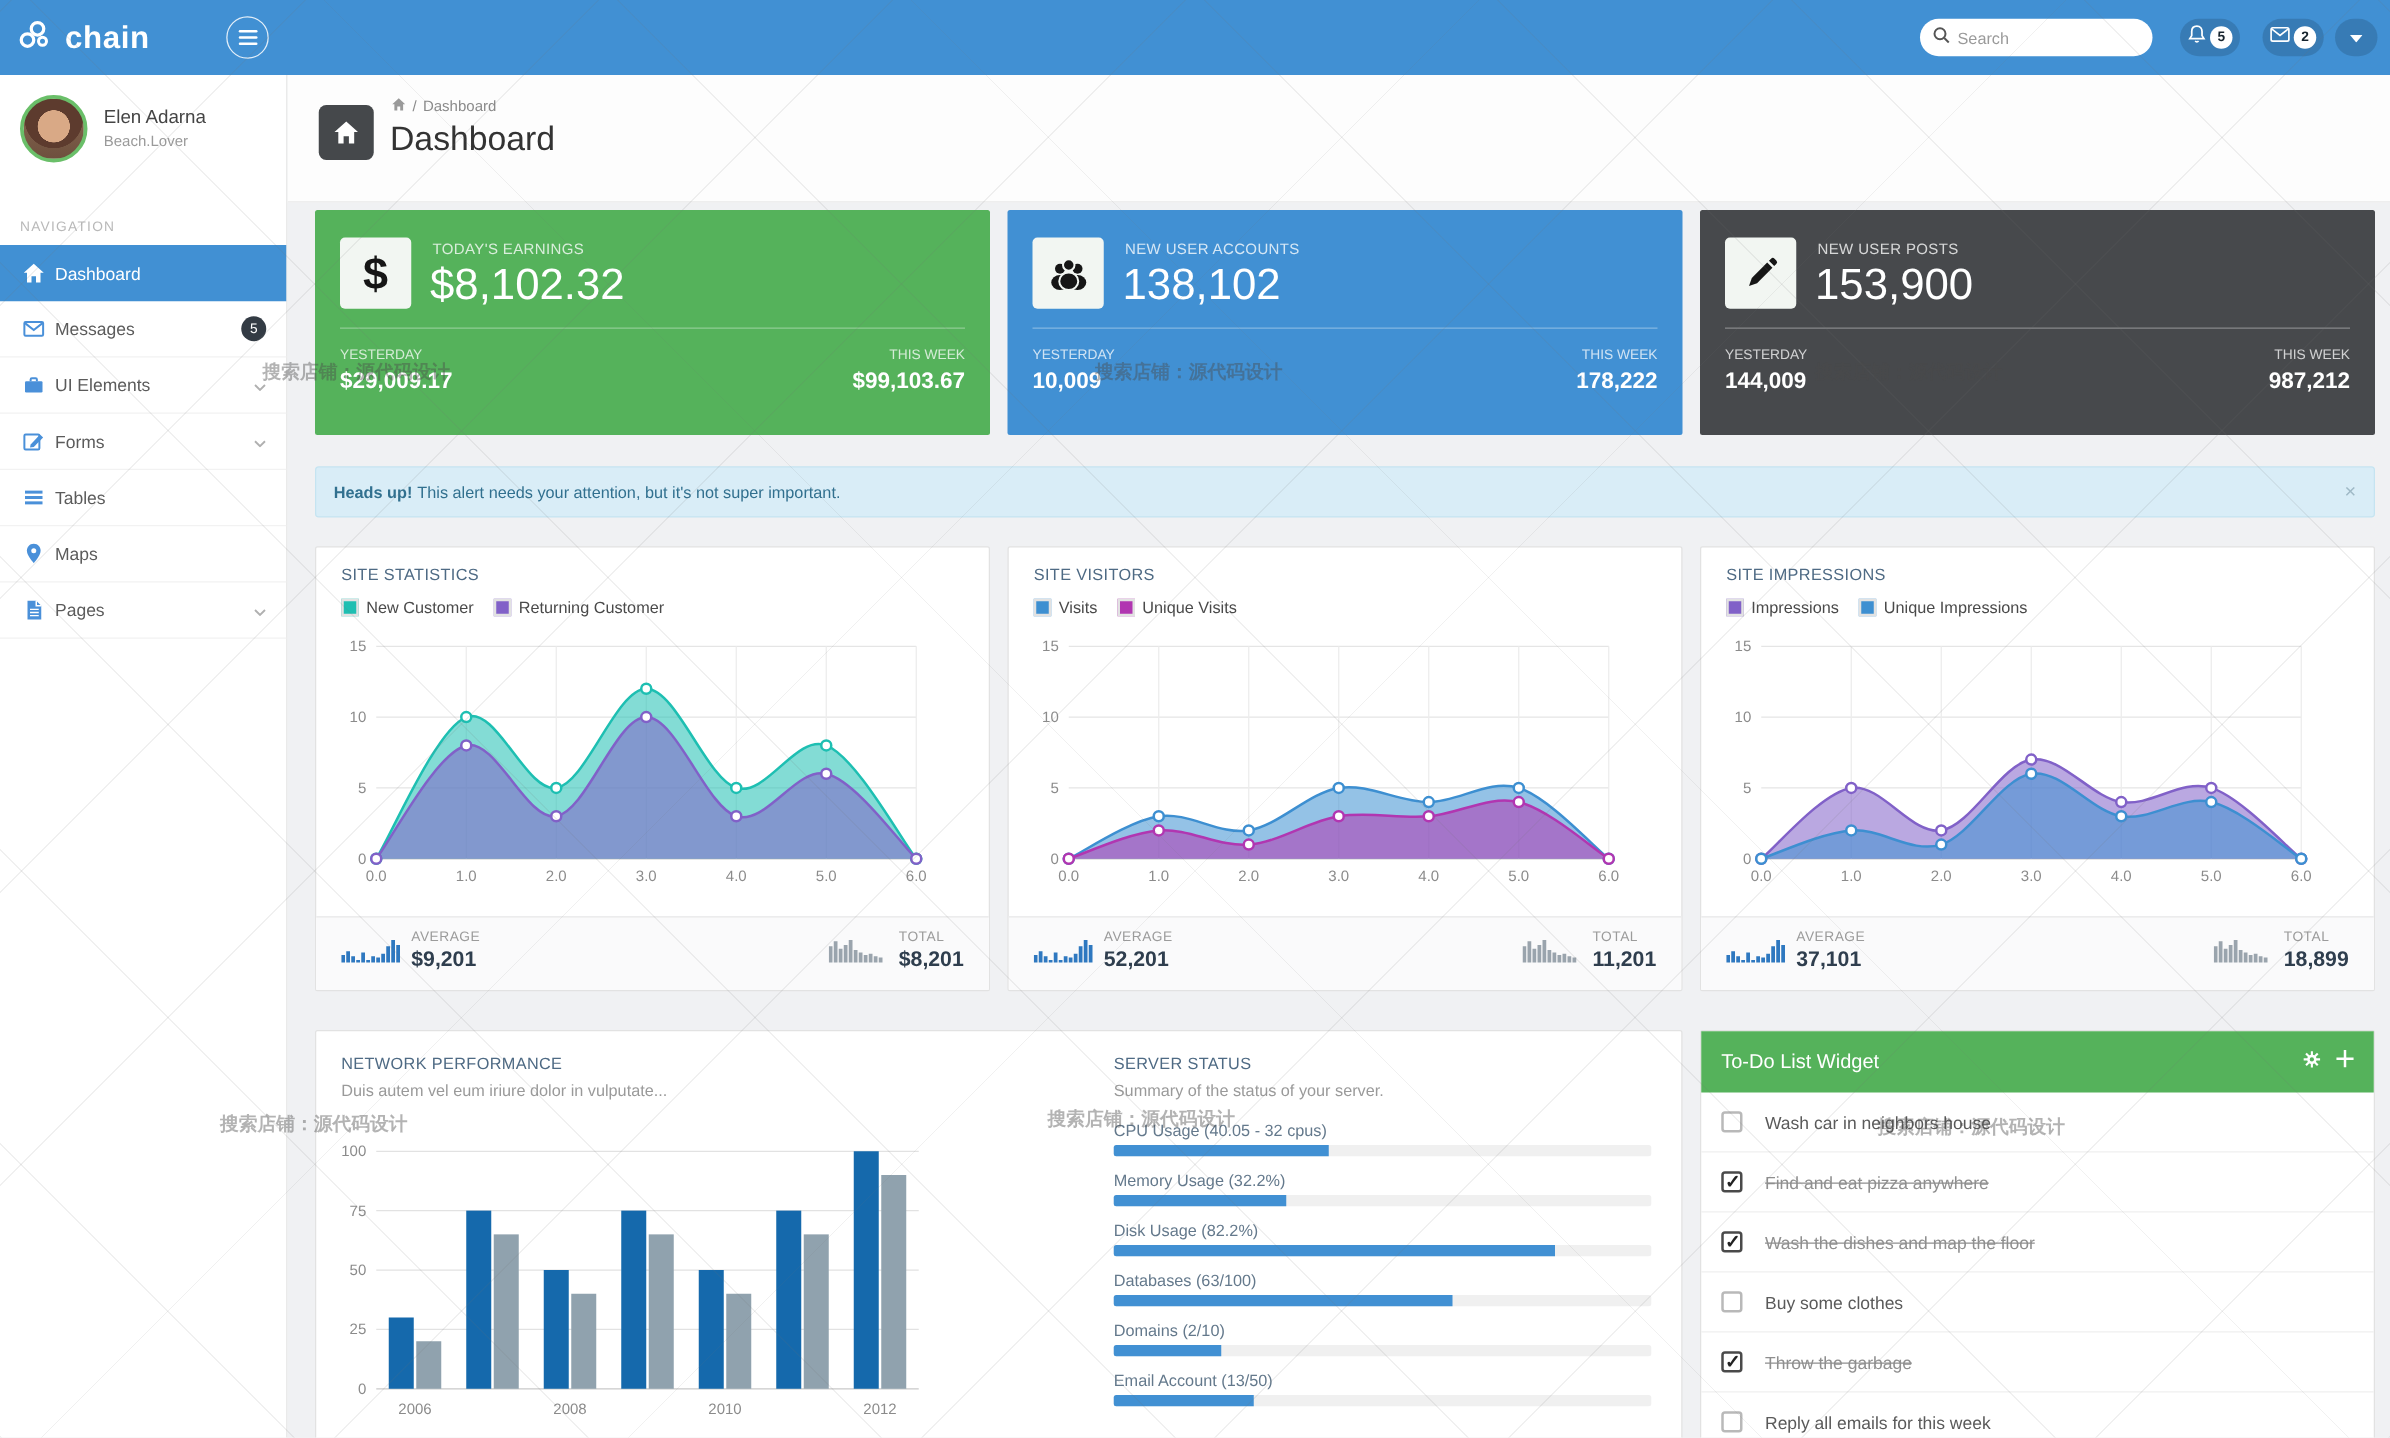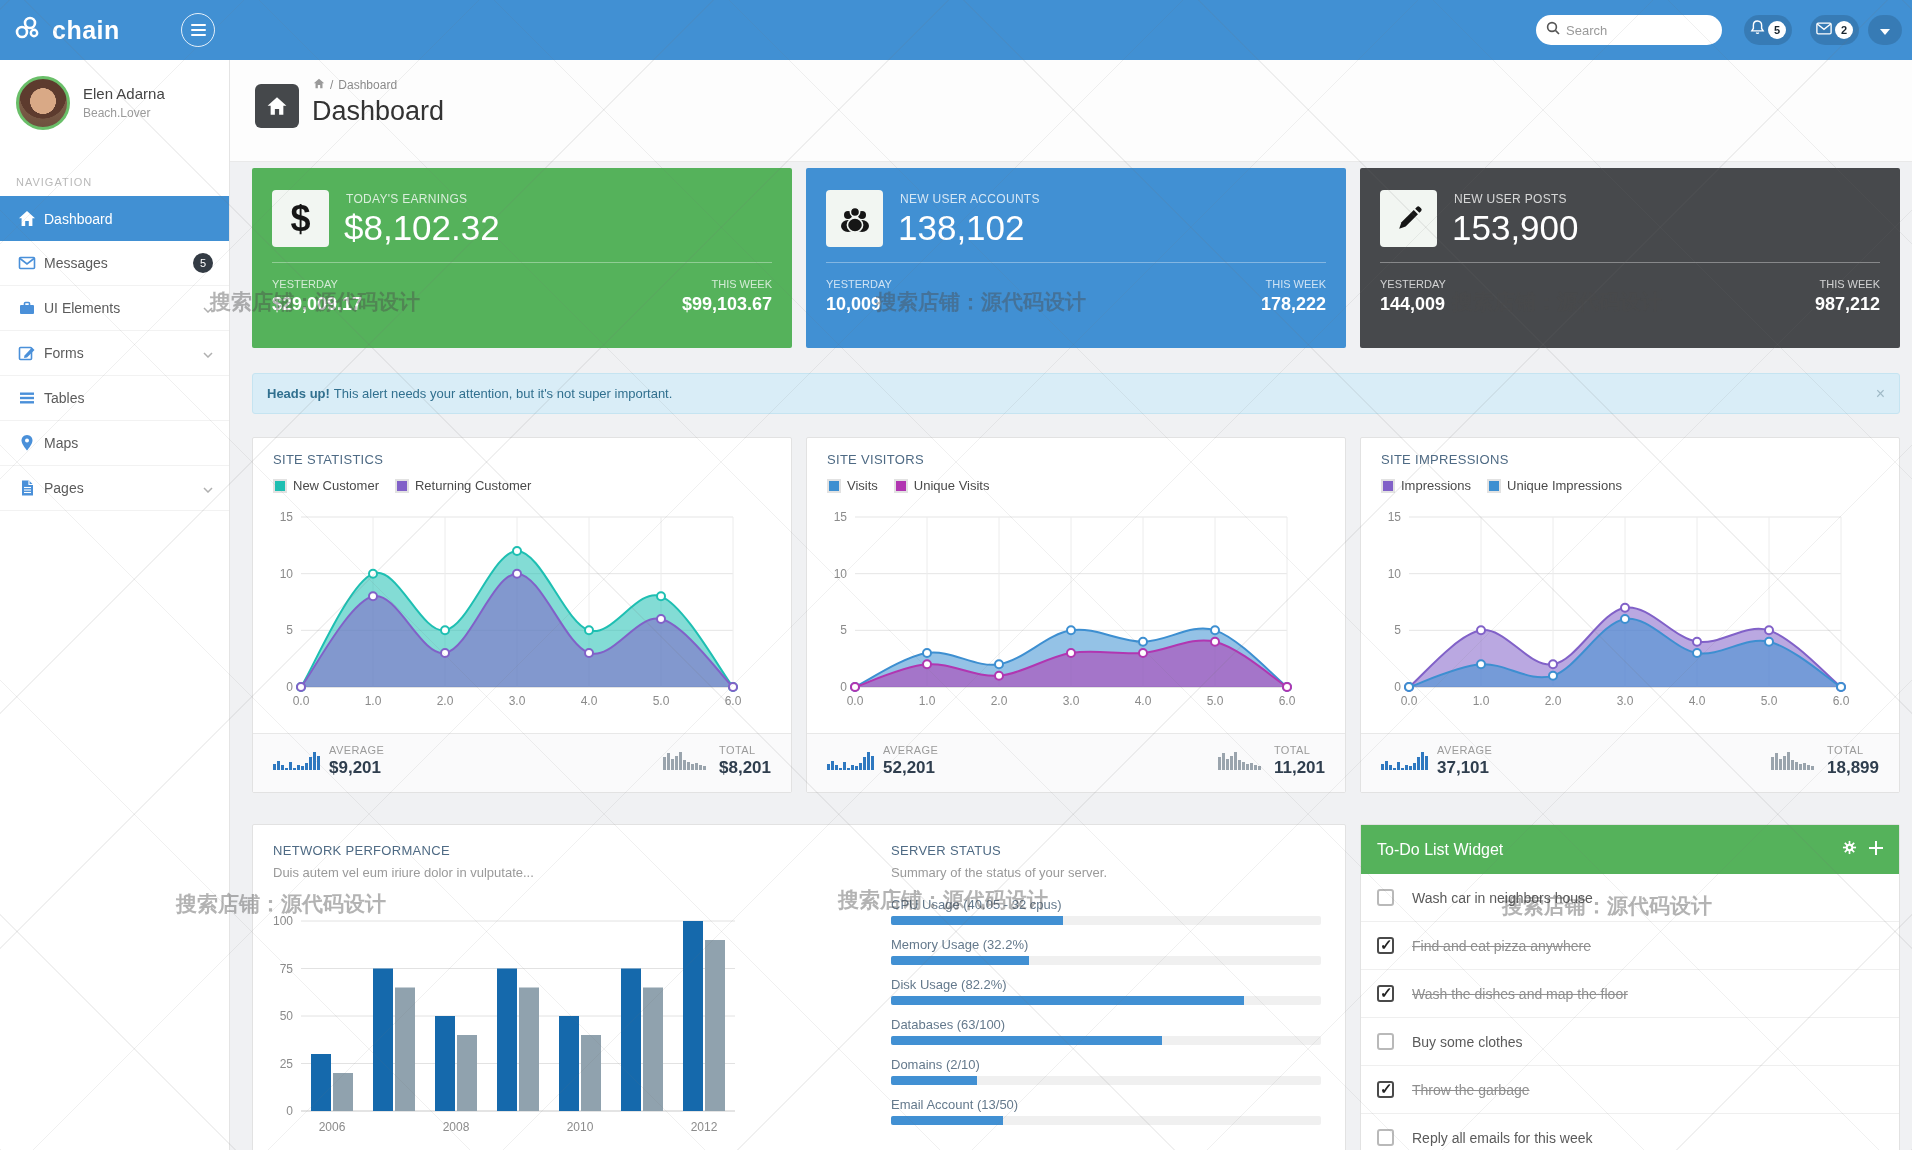--- a/index.html
+++ b/index.html
@@ -92,21 +92,21 @@
   .todo-row input { appearance:none; -webkit-appearance:none; width:17px; height:17px; border:2px solid #b9b9b9; border-radius:3px; margin-right:18px; position:relative; cursor:pointer; background:#fff; }
   .todo-row input:checked { border-color:#4a4a4a; }
   .todo-row input:checked::after { content:"✓"; position:absolute; left:1px; top:-3px; font-size:15px; font-weight:bold; color:#222; }
   .todo-row.done .todo-text { text-decoration:line-through; color:#8f8f8f; }
 
   
   .wm-layer { position:absolute; left:0; top:0; width:1912px; height:1150px; z-index:40; pointer-events:none;
     background:
       repeating-linear-gradient(45deg,  rgba(110,110,110,.10) 0 1px, rgba(0,0,0,0) 1px 166px),
       repeating-linear-gradient(-45deg, rgba(110,110,110,.10) 0 1px, rgba(0,0,0,0) 1px 166px); }
-  .wm-text { position:absolute; font-size:21px; font-weight:bold; color:rgba(75,75,75,.42); white-space:nowrap; }
+  .wm-text { position:absolute; font-size:15px; font-weight:bold; color:rgba(75,75,75,.42); white-space:nowrap; }
 
   text { font-family:"Liberation Sans",sans-serif; }
 </style>
 </head>
 <body>
 
 <div class="navbar">
   <div class="brand">
     <span>
       <svg width="30" height="28" viewBox="0 0 30 28">

